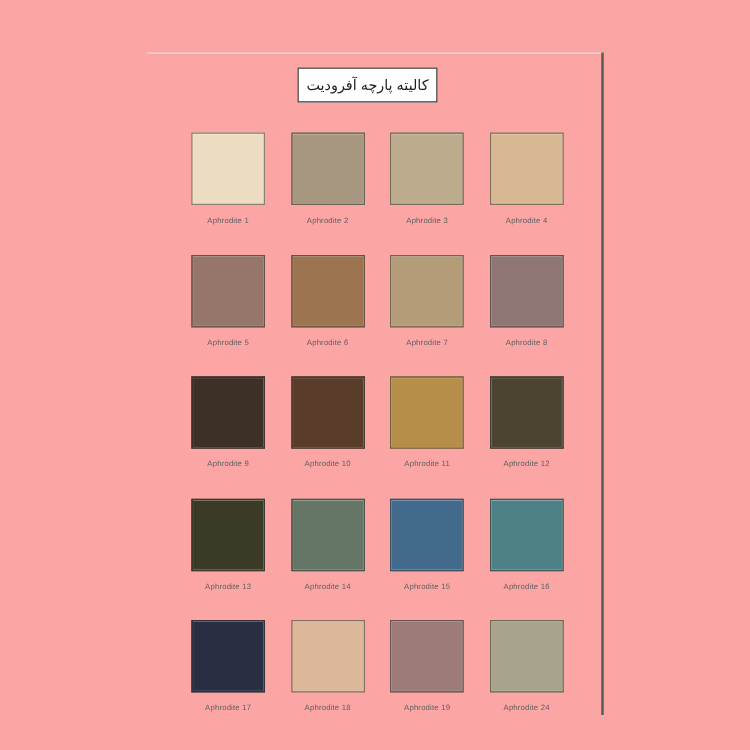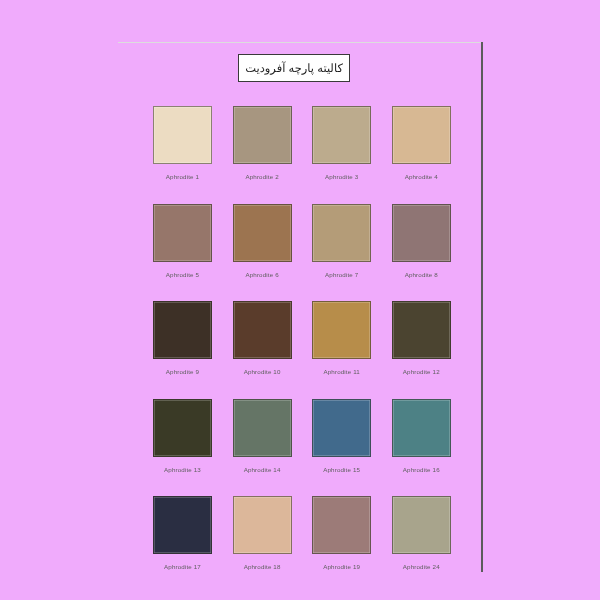--- a/index.html
+++ b/index.html
@@ -11,21 +11,21 @@
     height: 600px;
     background: #ffffff;
     font-family: "Liberation Sans", sans-serif;
     overflow: hidden;
   }
 
   #page {
     position: relative;
     width: 600px;
     height: 600px;
-    background: #f0abfc;
+    background: #fca5a5;
   }
 
   
   #sheet-top-rule {
     position: absolute;
     left: 118px;
     top: 42px;
     width: 364px;
     height: 1px;
     background: #dddddd;

